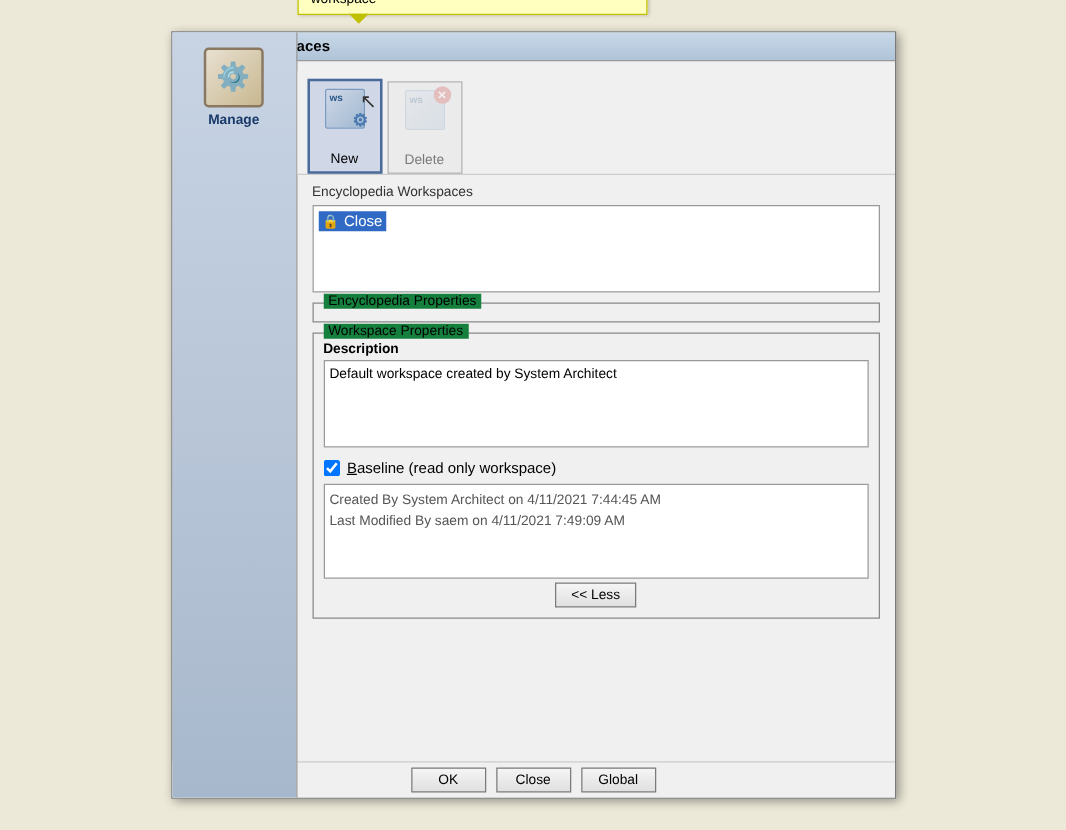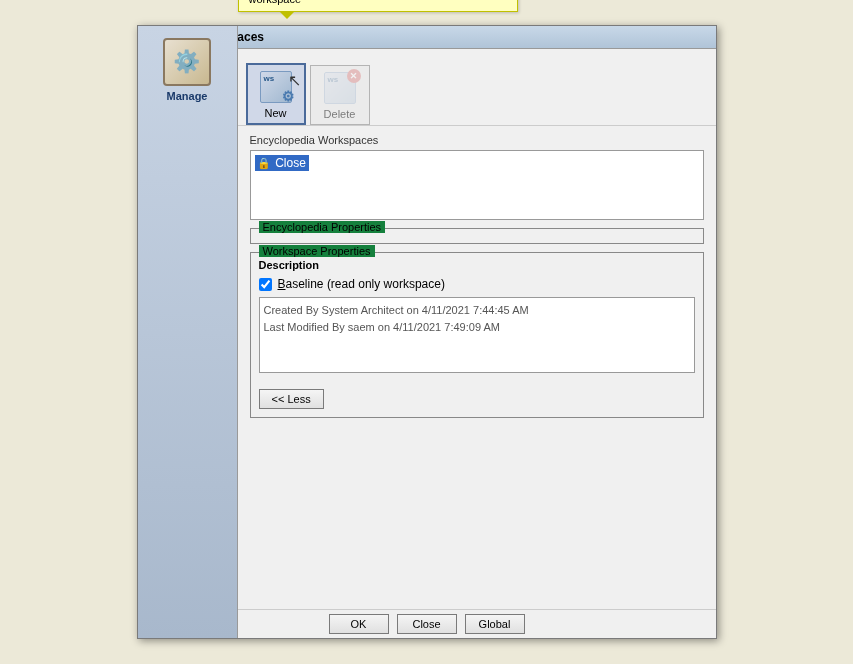--- a/index.html
+++ b/index.html
@@ -65,21 +65,21 @@
       cursor: default;
     }
 
     .btn-icon {
       width: 36px;
       height: 36px;
       display: flex;
       align-items: center;
       justify-content: center;
       position: relative;
-      margin-bottom: 2px;
+      margin-bottom: 16px;
     }
 
     .ws-icon {
       width: 32px;
       height: 32px;
       background: linear-gradient(135deg, #d0d8e8, #a0b8d0);
       border: 1px solid #7a9ac0;
       border-radius: 2px;
       display: flex;
       align-items: center;
@@ -247,22 +247,22 @@
       background: white;
       height: 76px;
       padding: 4px;
       font-size: 11px;
       color: #555;
       line-height: 1.5;
     }
 
     .less-btn-row {
       display: flex;
-      justify-content: flex-start;
-      margin-top: 16px;
+      justify-content: center;
+      margin-top: 3px;
     }
 
     .btn-standard {
       padding: 3px 12px;
       border: 1px solid #7a7a7a;
       background: linear-gradient(to bottom, #f5f5f5, #e0e0e0);
       cursor: pointer;
       font-size: 11px;
       min-width: 60px;
     }
@@ -383,20 +383,21 @@
         <div class="group-box">
           <span class="group-label">Encyclopedia Properties</span>
         </div>
 
         <div class="group-box">
           <span class="group-label">Workspace Properties</span>
 
           <div class="description-label">
             <span>Description</span>
           </div>
+          <textarea class="description-area" style="">Default workspace created by System Architect</textarea>
 
           <div class="baseline-row">
             <input type="checkbox" checked="" style="">
             <label>
               <span class="underline">B</span><span>aseline (read only workspace)</span>
             </label>
           </div>
 
           <div class="info-area">
             <span style="white-space:pre-line;">Created By System Architect on 4/11/2021 7:44:45 AM

